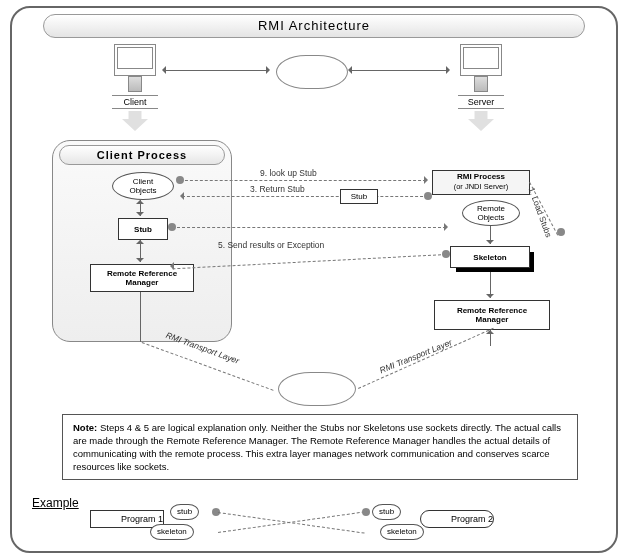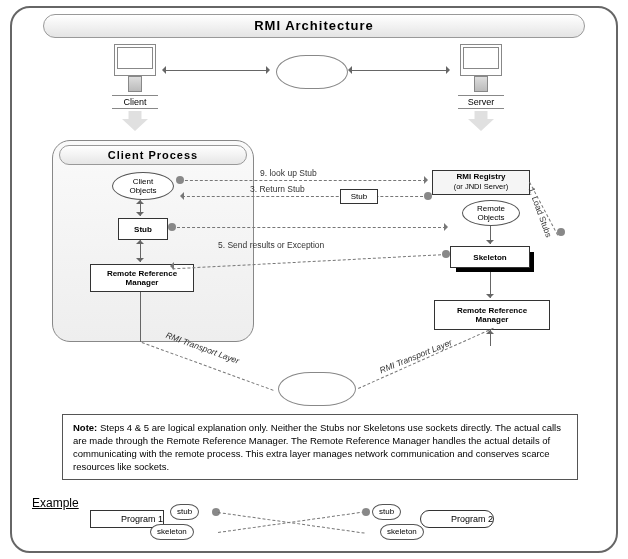--- a/index.html
+++ b/index.html
@@ -1,18 +1,18 @@
 <!DOCTYPE html>
 <html><head>
 <meta charset="utf-8">
 <style>
   html,body{margin:0;padding:0;font-family:Arial,Helvetica,sans-serif;font-size:10px;background:#fff;}
   .frame{position:relative;width:628px;height:559px;box-sizing:border-box;}
   .border-outer{position:absolute;left:10px;top:6px;right:10px;bottom:6px;border:2px solid #666;border-radius:20px;}
-  .title-pill{position:absolute;left:50%;top:14px;transform:translateX(-50%);width:540px;height:22px;border:1px solid #999;border-radius:14px;background:linear-gradient(#fff,#e4e4e4);text-align:center;font-weight:bold;font-size:13px;line-height:22px;letter-spacing:1px;}
+  .title-pill{position:absolute;left:50%;top:14px;transform:translateX(-50%);width:540px;height:22px;border:1px solid #999;border-radius:14px;background:linear-gradient(#fff,#e4e4e4);text-align:center;font-weight:normal;font-size:13px;line-height:22px;letter-spacing:1px;}
   .host{position:absolute;width:46px;text-align:center;font-size:9px;}
   .monitor{width:40px;height:30px;margin:0 auto;background:#fefefe;border:1px solid #888;}
   .monitor::before{content:"";display:block;width:34px;height:20px;margin:2px auto;border:1px solid #888;background:#ffffff;}
   .stand{width:12px;height:14px;margin:0 auto;background:linear-gradient(#ddd,#bbb);border:1px solid #888;}
   .host .lbl{margin-top:3px;border-top:1px solid #888;border-bottom:1px solid #888;padding:1px 0;}
   .dnarrow{width:26px;height:20px;margin:2px auto 0;background:#e0e0e0;clip-path:polygon(25% 0,75% 0,75% 40%,100% 40%,50% 100%,0 40%,25% 40%);}
   .cloud{position:absolute;border:1.5px solid #888;border-radius:50%/60%;background:#fff;}
   .proc{position:absolute;border:1px solid #888;border-radius:18px;background:linear-gradient(#fafafa,#eee);}
   .proc .phdr{position:absolute;left:6px;right:6px;top:4px;height:18px;border-radius:12px;border:1px solid #999;background:linear-gradient(#fff,#e6e6e6);text-align:center;font-weight:bold;font-size:11px;line-height:18px;letter-spacing:1px;}
   .oval{position:absolute;border:1px solid #555;border-radius:50%/50%;background:#fff;text-align:center;font-size:8px;line-height:9px;display:flex;align-items:center;justify-content:center;}
@@ -57,37 +57,37 @@
   </div>
 
   <div class="arrow" style="left:164px;top:70px;width:104px;"></div>
   <div class="ah l" style="left:158px;top:66px;"></div>
   <div class="ah r" style="left:266px;top:66px;"></div>
   <div class="cloud" style="left:276px;top:55px;width:70px;height:32px;"></div>
   <div class="arrow" style="left:350px;top:70px;width:98px;"></div>
   <div class="ah l" style="left:344px;top:66px;"></div>
   <div class="ah r" style="left:446px;top:66px;"></div>
 
-  <div class="proc" style="left:52px;top:140px;width:178px;height:200px;padding-left:22px;">
+  <div class="proc" style="left:52px;top:140px;width:178px;height:200px;">
     <div class="phdr">Client Process</div>
   </div>
   <div class="oval" style="left:112px;top:172px;width:60px;height:26px;white-space:pre;">Client
 Objects</div>
   <div class="arrow v" style="left:140px;top:200px;height:16px;"></div>
   <div class="ah u" style="left:136px;top:196px;"></div>
   <div class="ah d" style="left:136px;top:212px;"></div>
   <div class="boxs" style="left:118px;top:218px;width:48px;height:20px;">Stub</div>
   <div class="arrow v" style="left:140px;top:240px;height:22px;"></div>
   <div class="ah u" style="left:136px;top:236px;"></div>
   <div class="ah d" style="left:136px;top:258px;"></div>
   <div class="boxs" style="left:90px;top:264px;width:102px;height:26px;white-space:pre;">Remote Reference
 Manager</div>
 
   <div class="boxs reg" style="left:432px;top:170px;width:96px;height:22px;display:block;line-height:10px;padding-top:1px;">
-     <div style="font-weight:bold;">RMI Registry</div>
+     <div style="font-weight:bold;">RMI Process</div>
      <div style="font-size:7.5px;">(or JNDI  Server)</div>
   </div>
   <div class="oval" style="left:462px;top:200px;width:56px;height:24px;white-space:pre;">Remote
 Objects</div>
   <div class="arrow v" style="left:490px;top:226px;height:18px;"></div>
   <div class="ah d" style="left:486px;top:240px;"></div>
   <div class="shadow" style="left:456px;top:252px;width:78px;height:20px;"></div>
   <div class="boxs" style="left:450px;top:246px;width:78px;height:20px;">Skeleton</div>
   <div class="arrow v" style="left:490px;top:272px;height:26px;"></div>
   <div class="ah d" style="left:486px;top:294px;"></div>

